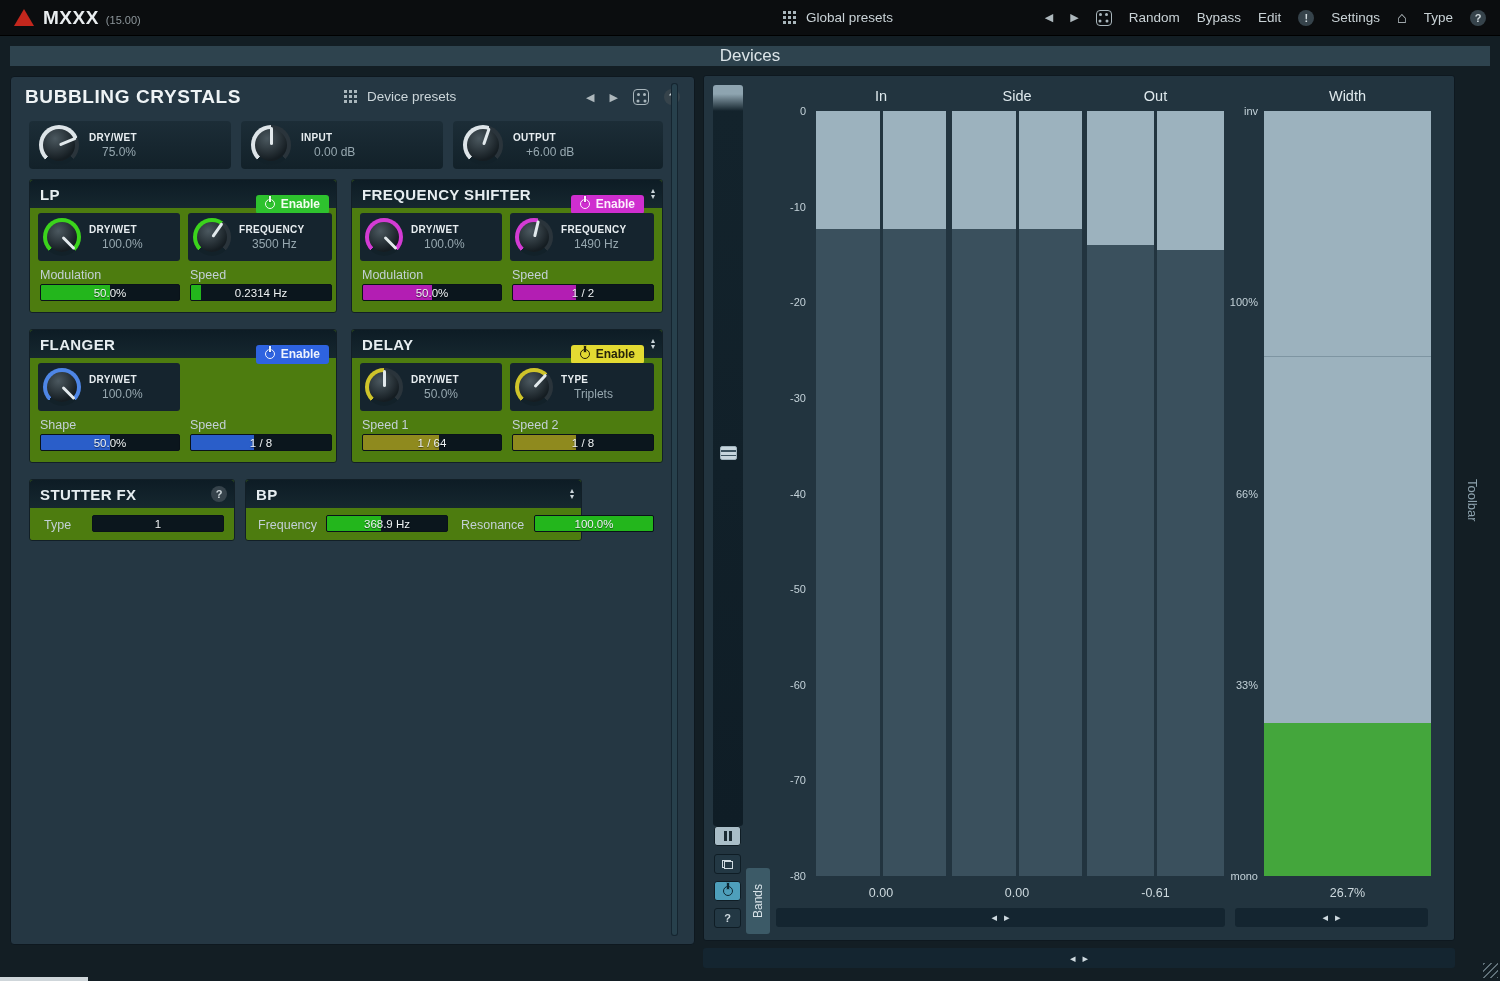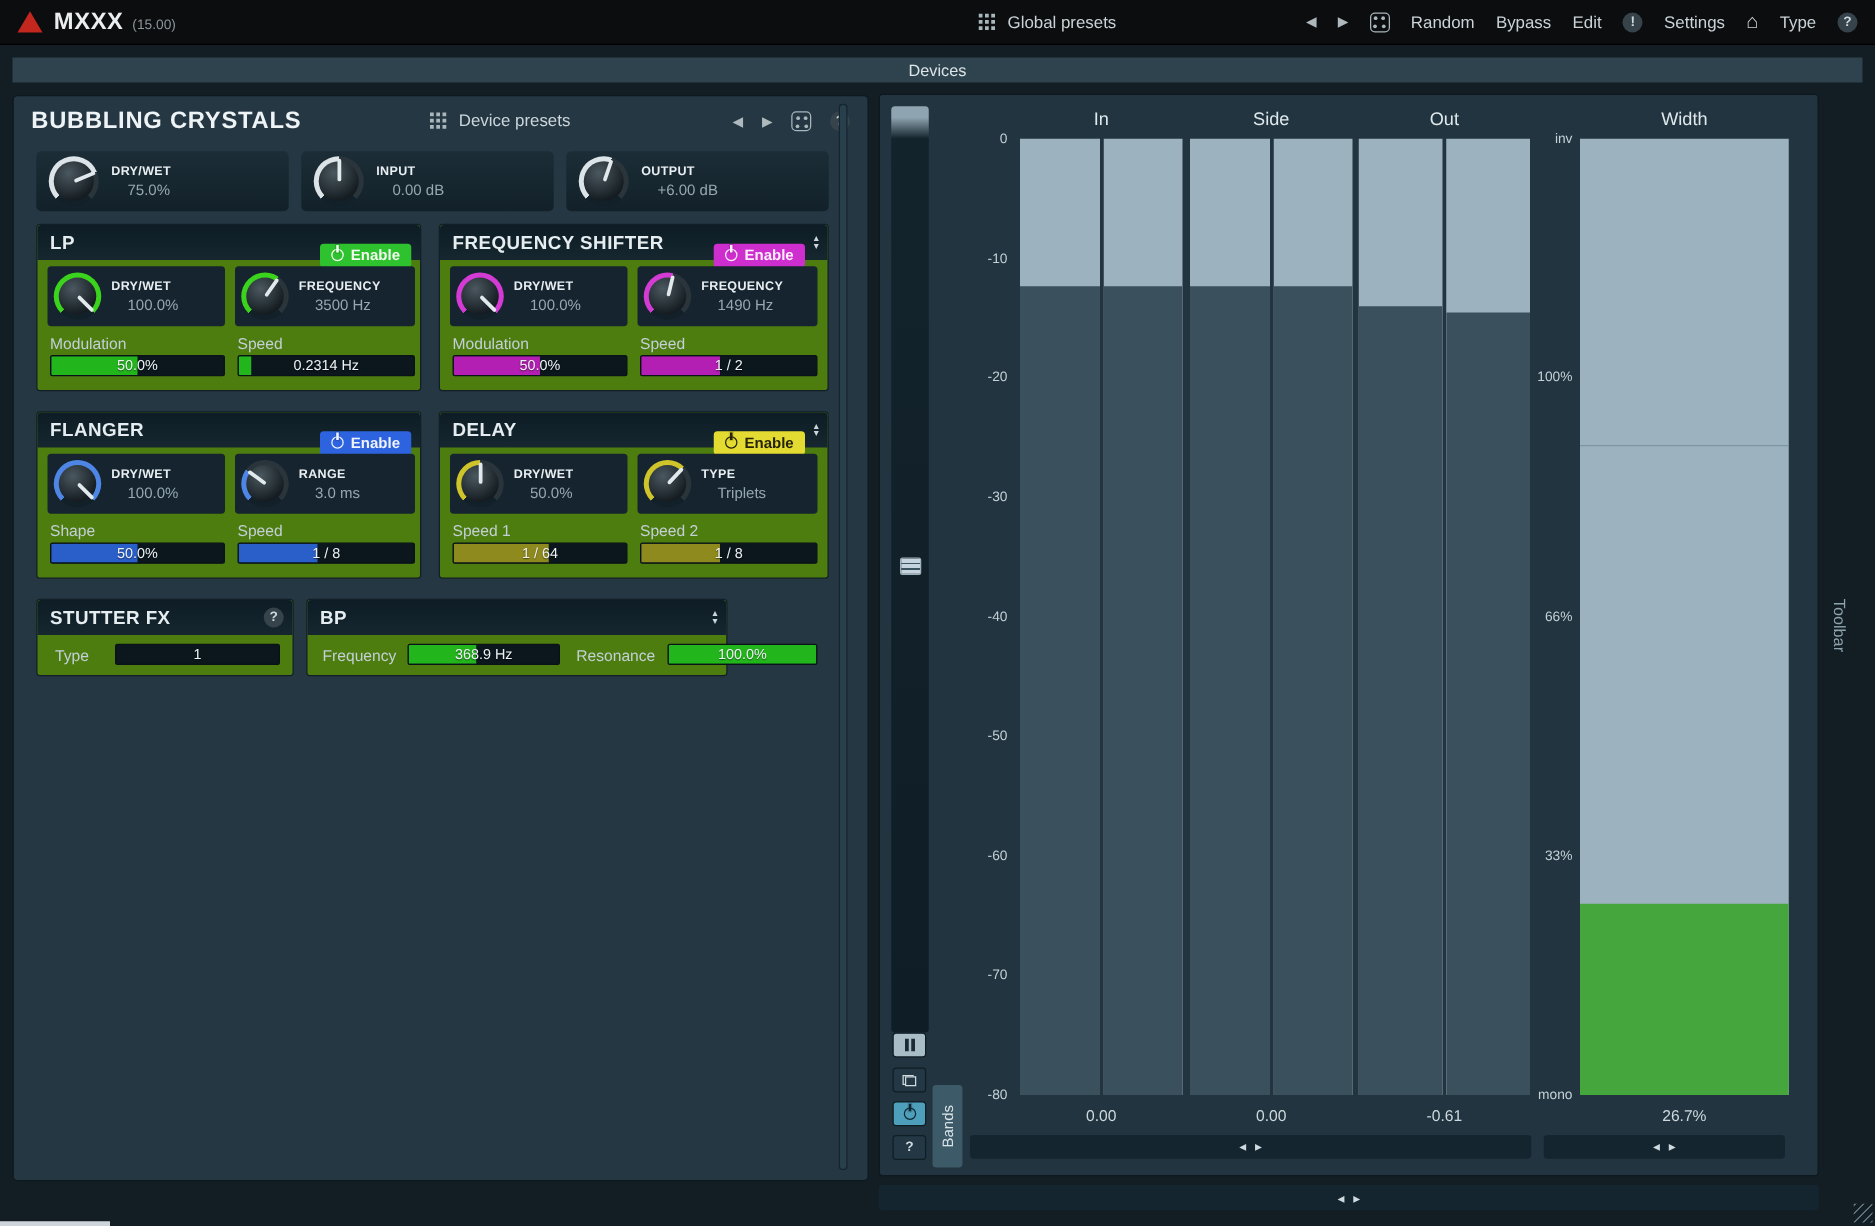--- a/index.html
+++ b/index.html
@@ -17,21 +17,21 @@
   .arrow { font-size:11px; color:#aeb8bd; }
   .dots9 { position:relative; width:15px; height:15px; display:inline-block; }
   .dots9::before { content:""; position:absolute; left:1px; top:1px; width:3px; height:3px; background:#a9b6bc; box-shadow:5px 0 #a9b6bc,10px 0 #a9b6bc,0 5px #a9b6bc,5px 5px #a9b6bc,10px 5px #a9b6bc,0 10px #a9b6bc,5px 10px #a9b6bc,10px 10px #a9b6bc; }
   .die { position:relative; width:16px; height:16px; border:1.5px solid #a9b6bc; border-radius:4px; display:inline-block; }
   .die::before { content:""; position:absolute; left:2.5px; top:2.5px; width:3px; height:3px; border-radius:50%; background:#a9b6bc; box-shadow:6.5px 6.5px #a9b6bc, 6.5px 0 0 #a9b6bc00; }
   .die::after { content:""; position:absolute; right:2.5px; top:2.5px; width:3px; height:3px; border-radius:50%; background:#a9b6bc; box-shadow:-6.5px 6.5px #a9b6bc; }
   .circ { display:inline-flex; width:16px; height:16px; border-radius:50%; background:#36434b; color:#cfd8dc; font-size:11px; font-weight:bold; align-items:center; justify-content:center; }
   .home-glyph { font-size:16px; color:#c9d2d6; }
 
   
-  .devices-bar { position:absolute; left:10px; right:10px; top:46px; height:20px; background:#2e434e; border-radius:0; display:flex; align-items:center; justify-content:center; font-size:13px; color:#dce4e8; }
+  .devices-bar { position:absolute; left:10px; right:10px; top:46px; height:20px; background:#2e434e; border-radius:0; display:flex; align-items:center; justify-content:center; font-size:17px; color:#dce4e8; }
 
   
   .device-panel { position:absolute; left:10px; top:76px; width:685px; height:869px; background:#253743; border-radius:4px; border:1px solid #0e181f; }
   .dp-head { position:absolute; left:0; top:8px; right:0; height:26px; }
   .dp-title { position:absolute; left:14px; top:1px; font-size:19px; font-weight:bold; letter-spacing:0.6px; color:#eef3f5; }
   .dp-presets { position:absolute; left:332px; top:4px; display:flex; align-items:center; gap:9px; font-size:13.5px; color:#ccd6da; }
   .dp-icons { position:absolute; right:14px; top:4px; display:flex; align-items:center; gap:15px; }
 
   .box { position:absolute; background:linear-gradient(#1c2d37,#122129); border-radius:4px; display:flex; align-items:center; gap:10px; padding:4px 10px; }
   .kb-text { display:flex; flex-direction:column; gap:2px; }
@@ -248,27 +248,20 @@
           <span>Enable</span>
         </button>
       </header>
       <div class="knob-box kb1">
         <div class="knob small" style="--frac: 1; --kc: #4e86e6;"></div>
         <div class="kb-text">
           <span class="kb-label">DRY/WET</span>
           <span class="kb-value">100.0%</span>
         </div>
       </div>
-      <div class="knob-box kb2">
-        <div class="knob small" style="--frac: 0.3; --kc: #4e86e6;"></div>
-        <div class="kb-text">
-          <span class="kb-label">RANGE</span>
-          <span class="kb-value">3.0 ms</span>
-        </div>
-      </div>
       <span class="sl-label sl-l1">Shape</span>
       <span class="sl-label sl-l2">Speed</span>
       <div class="slider sld1">
         <div class="sl-fill" style="width: 50%; background: rgb(42, 94, 201);"></div>
         <span class="sl-text">50.0%</span>
       </div>
       <div class="slider sld2">
         <div class="sl-fill" style="width: 45%; background: rgb(42, 94, 201);"></div>
         <span class="sl-text">1 / 8</span>
       </div>

